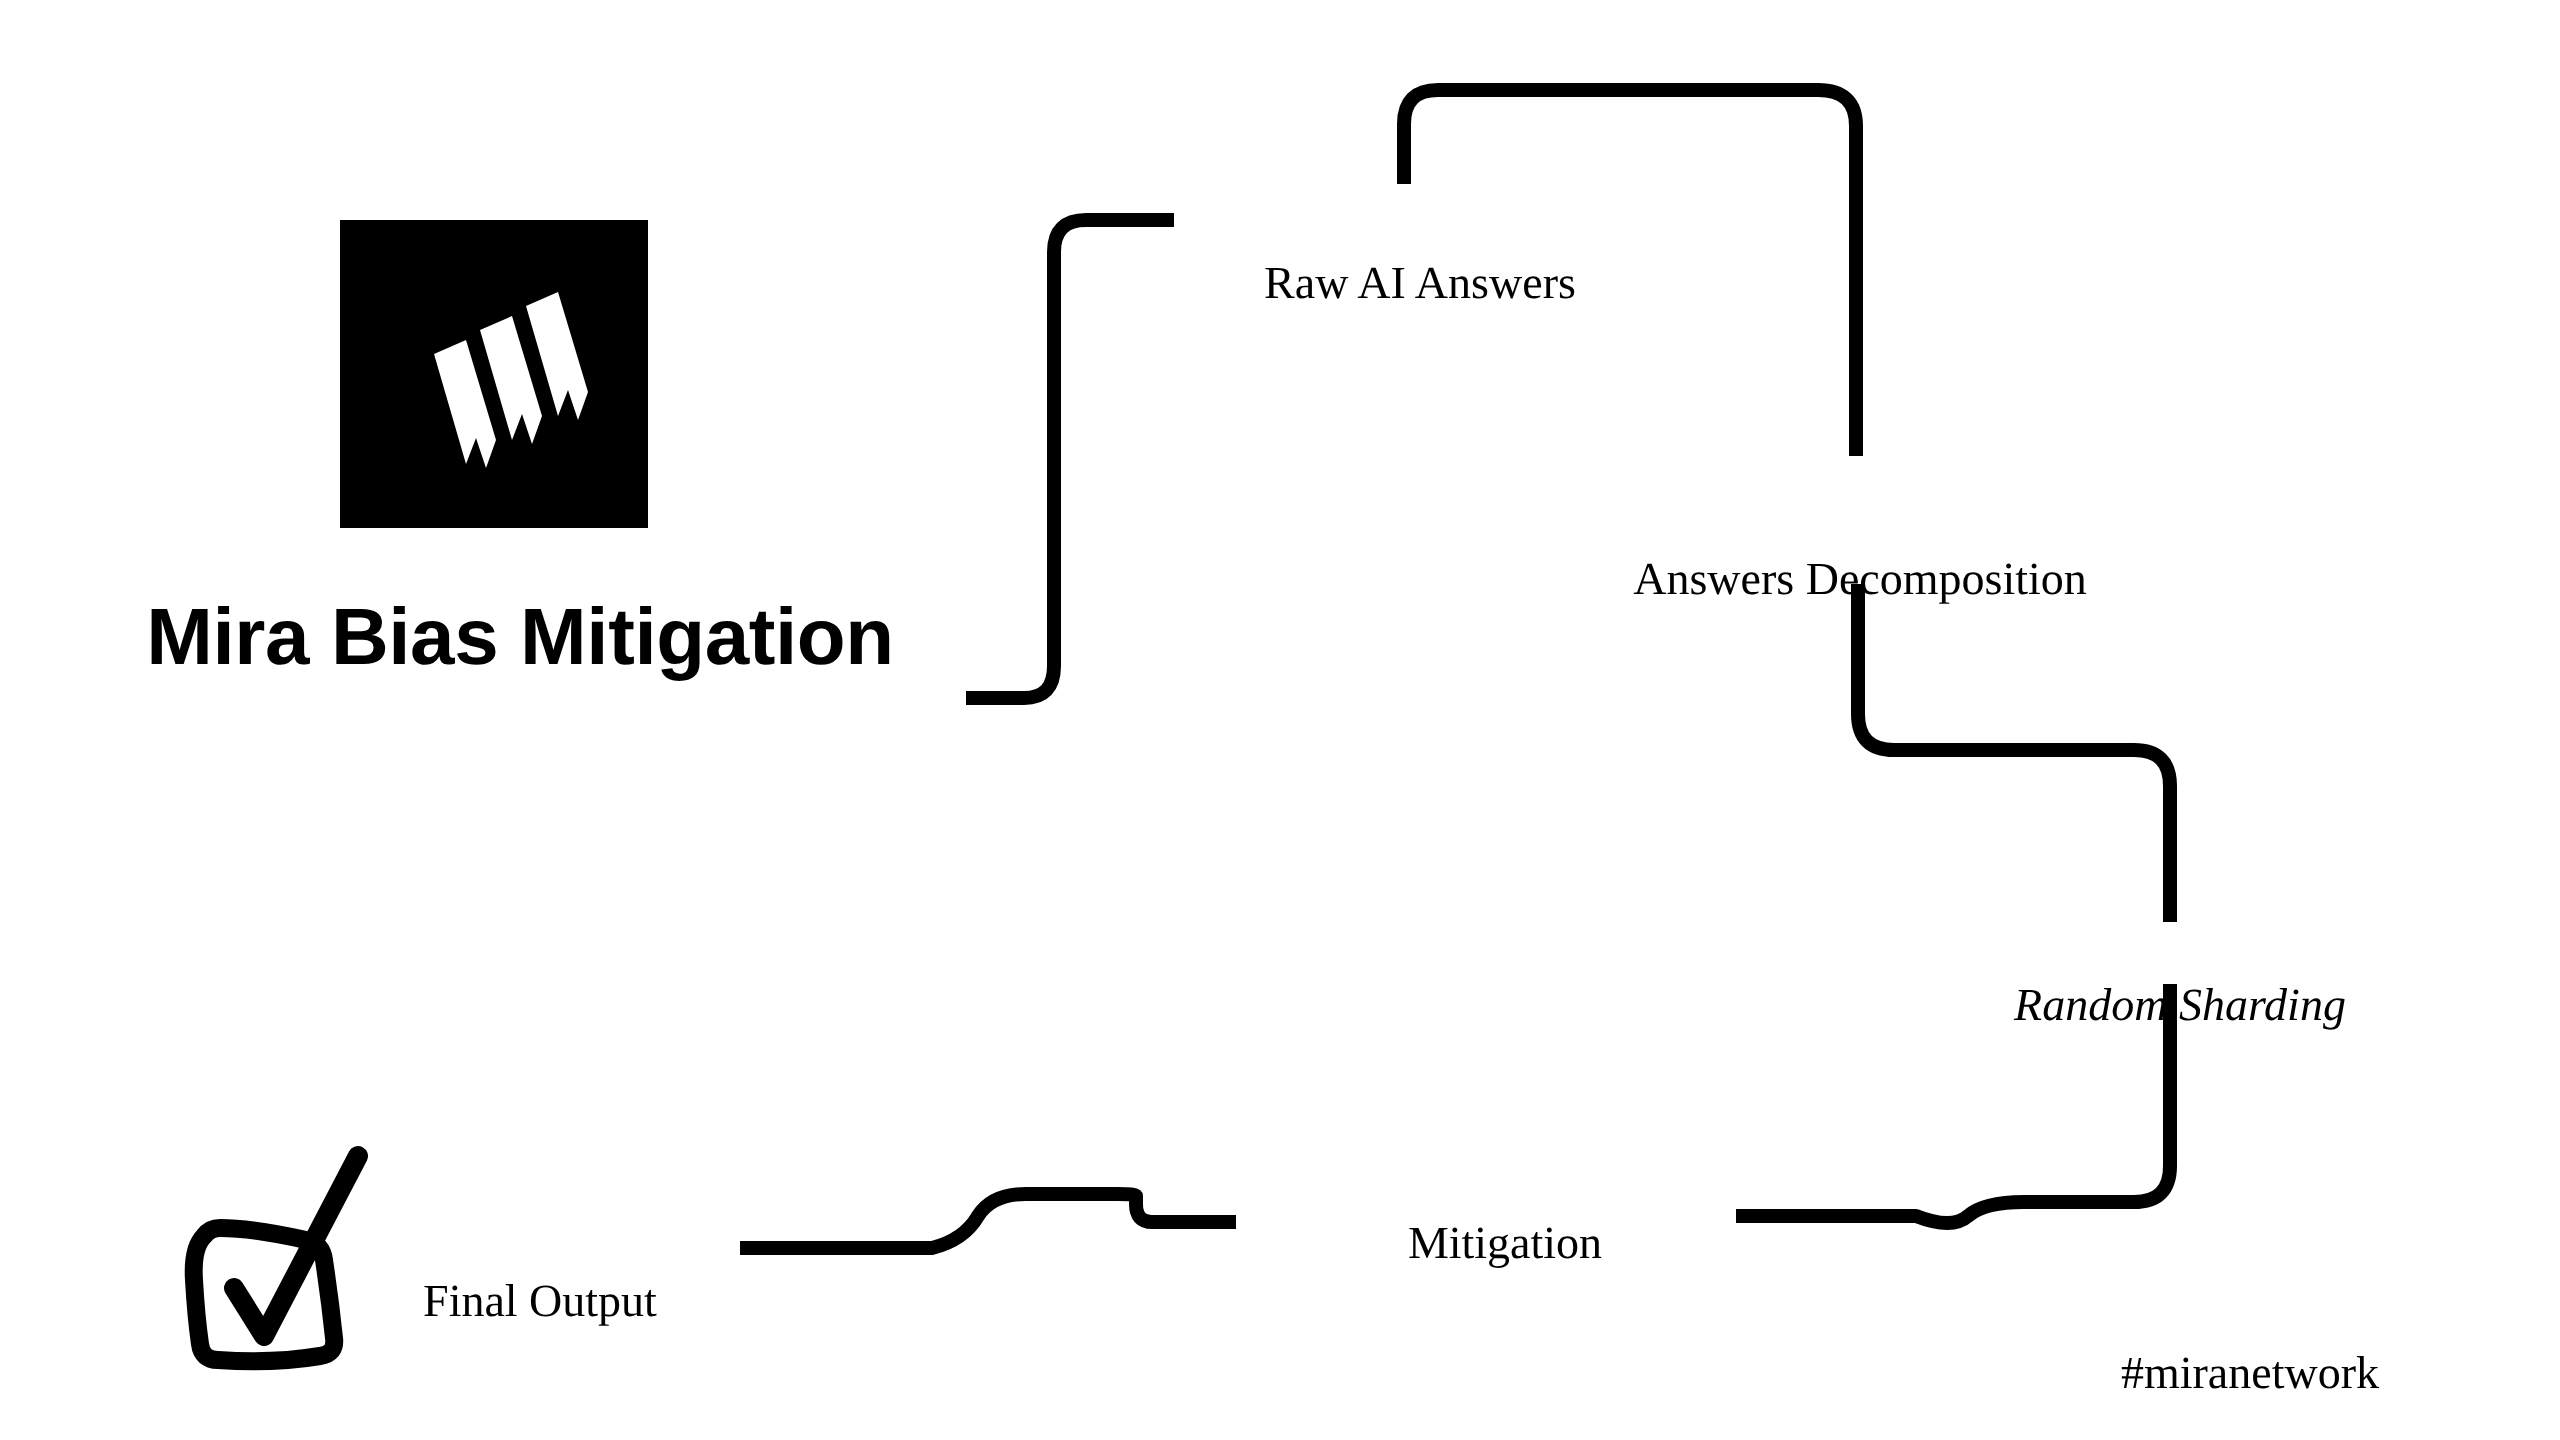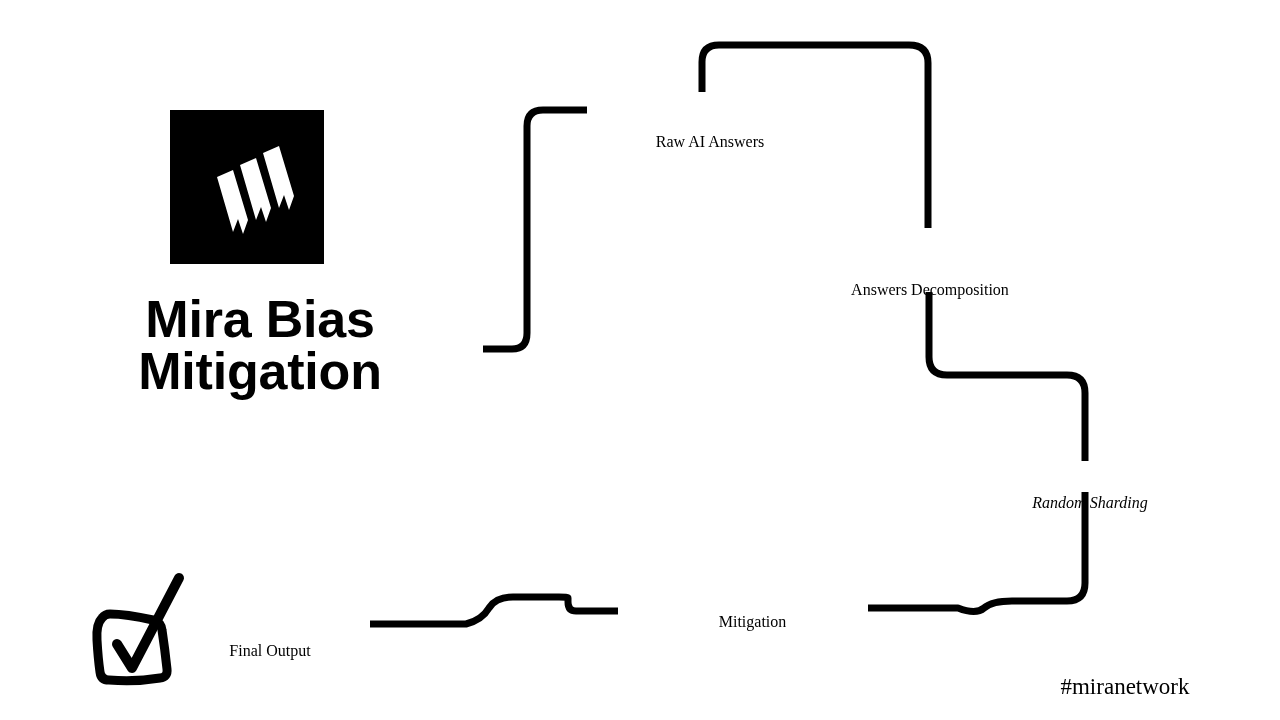--- a/index.html
+++ b/index.html
@@ -40,31 +40,31 @@
   }
   
   #workflow-title {
     position: absolute;
     left: 30px;
     top: 293px;
     width: 460px;
     text-align: center;
     font-family: "Liberation Sans", "DejaVu Sans", sans-serif;
     font-weight: bold;
-    font-size: 52px;
+    font-size: 40px;
     line-height: 52px;
     color: #000000;
     letter-spacing: -0.2px;
   }
   
   .node-label {
     position: absolute;
     color: #000000;
     font-family: "Liberation Serif", "DejaVu Serif", serif;
-    font-size: 16px;
+    font-size: 23px;
     line-height: 31px;
     text-align: center;
     white-space: pre-line;
   }
   #label-raw-answers {
     left: 565px;
     top: 95px;
     width: 290px;
   }
   #label-answers-decomposition {

